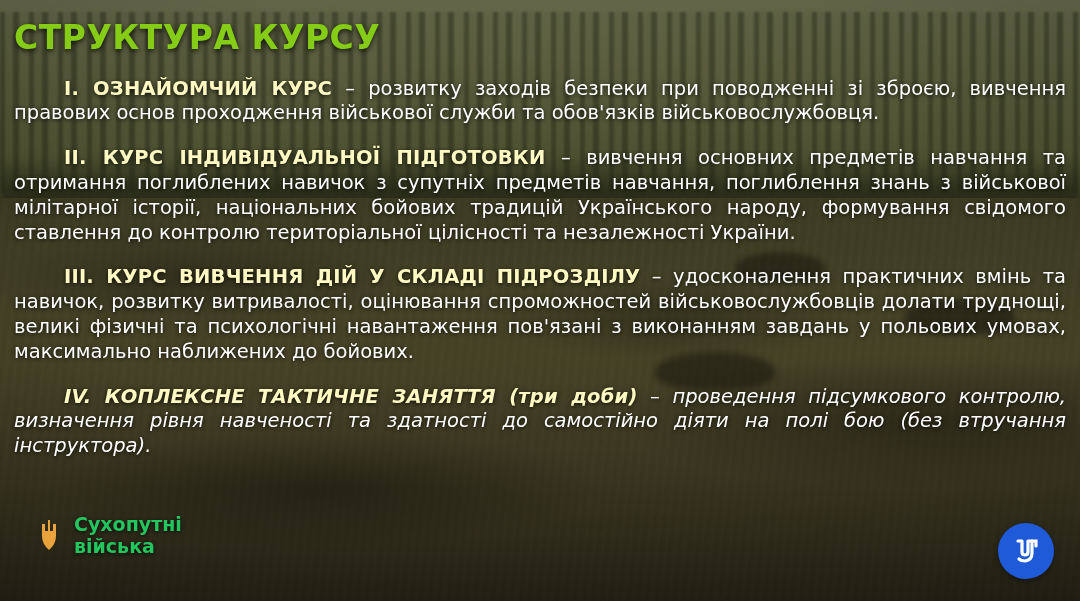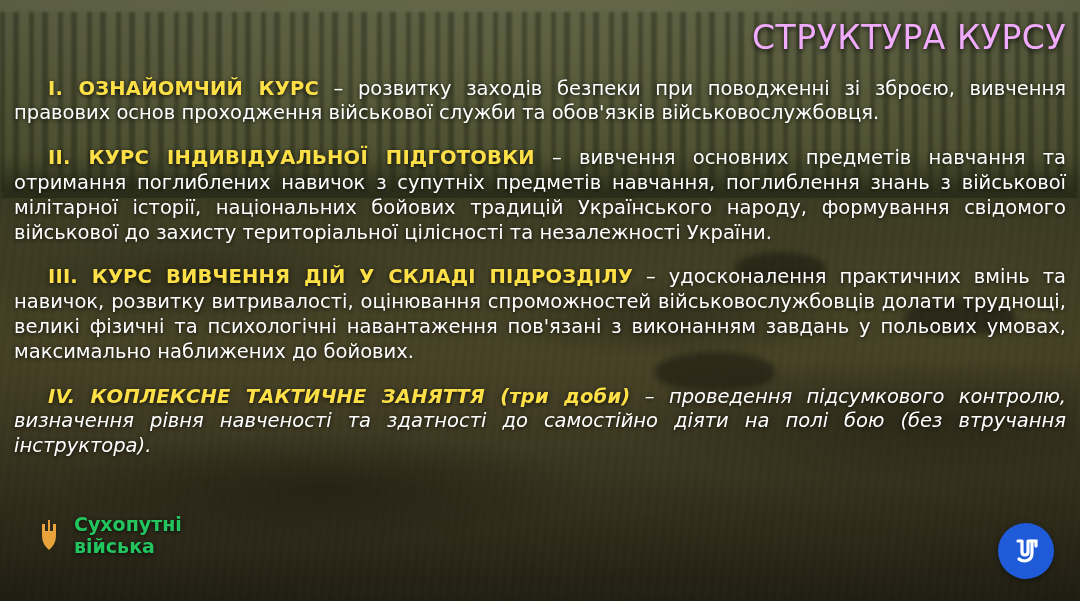--- a/index.html
+++ b/index.html
@@ -83,43 +83,44 @@
 
   
   .content {
     position: relative;
     z-index: 5;
     padding: 10px 14px 0 14px;
     height: 100%;
   }
 
   .slide-title {
-    text-align: right;
-    color: #f0abfc;
-    font-weight: normal;
+    text-align: left;
+    color: #84cc16;
+    font-weight: bold;
     font-size: 33px;
     letter-spacing: 0.5px;
     margin: 8px 0 10px 0;
     text-shadow: 0 2px 5px rgba(0,0,0,0.75);
   }
 
   .block {
     color: #ffffff;
     font-size: 19.5px;
     line-height: 1.28;
     text-align: justify;
     text-shadow: 0 1px 4px rgba(0,0,0,0.8);
     margin-bottom: 9px;
     text-indent: 34px;
   }
   .block:last-of-type { margin-bottom: 0; font-style: italic; }
   .block .lead {
-    color: #fde047;
+    color: #fef9c3;
     font-weight: bold;
     letter-spacing: 0.2px;
+    margin-left: 16px;
   }
 
   
   .footer-brand {
     position: absolute;
     left: 36px;
     bottom: 44px;
     display: flex;
     align-items: center;
     gap: 12px;
@@ -175,21 +176,21 @@
 
   <div class="content">
 
     <div class="slide-title">СТРУКТУРА КУРСУ</div>
 
     <p class="block">
       <span class="lead">I. ОЗНАЙОМЧИЙ КУРС</span><span> – розвитку заходів безпеки при поводженні зі зброєю, вивчення правових основ проходження військової служби та обов'язків військовослужбовця.</span>
     </p>
 
     <p class="block">
-      <span class="lead">II. КУРС ІНДИВІДУАЛЬНОЇ ПІДГОТОВКИ</span><span> – вивчення основних предметів навчання та отримання поглиблених навичок з супутніх предметів навчання, поглиблення знань з військової мілітарної історії, національних бойових традицій Українського народу, формування свідомого військової до захисту територіальної цілісності та незалежності України.</span>
+      <span class="lead">II. КУРС ІНДИВІДУАЛЬНОЇ ПІДГОТОВКИ</span><span> – вивчення основних предметів навчання та отримання поглиблених навичок з супутніх предметів навчання, поглиблення знань з військової мілітарної історії, національних бойових традицій Українського народу, формування свідомого ставлення до контролю територіальної цілісності та незалежності України.</span>
     </p>
 
     <p class="block">
       <span class="lead">III. КУРС ВИВЧЕННЯ ДІЙ У СКЛАДІ ПІДРОЗДІЛУ</span><span> – удосконалення практичних вмінь та навичок, розвитку витривалості, оцінювання спроможностей військовослужбовців долати труднощі, великі фізичні та психологічні навантаження пов'язані з виконанням завдань у польових умовах, максимально наближених до бойових.</span>
     </p>
 
     <p class="block">
       <span class="lead">IV. КОПЛЕКСНЕ ТАКТИЧНЕ ЗАНЯТТЯ (три доби)</span><span> – проведення підсумкового контролю, визначення рівня навченості та здатності до самостійно діяти на полі бою (без втручання інструктора).</span>
     </p>
 

